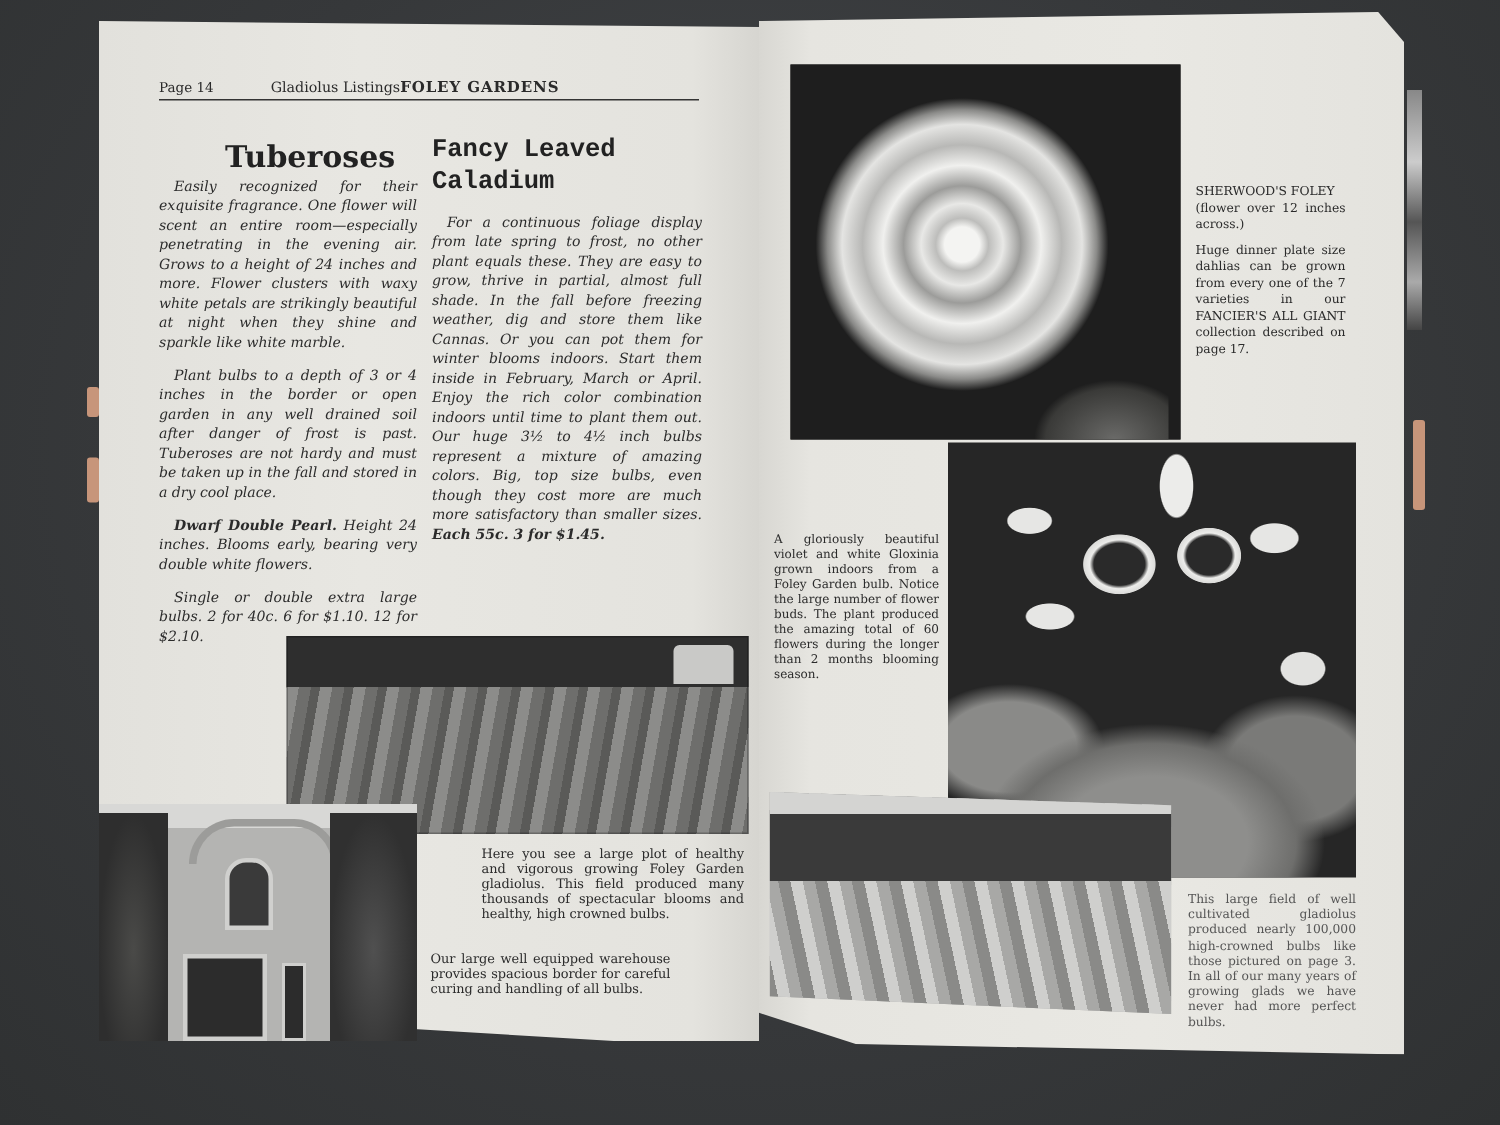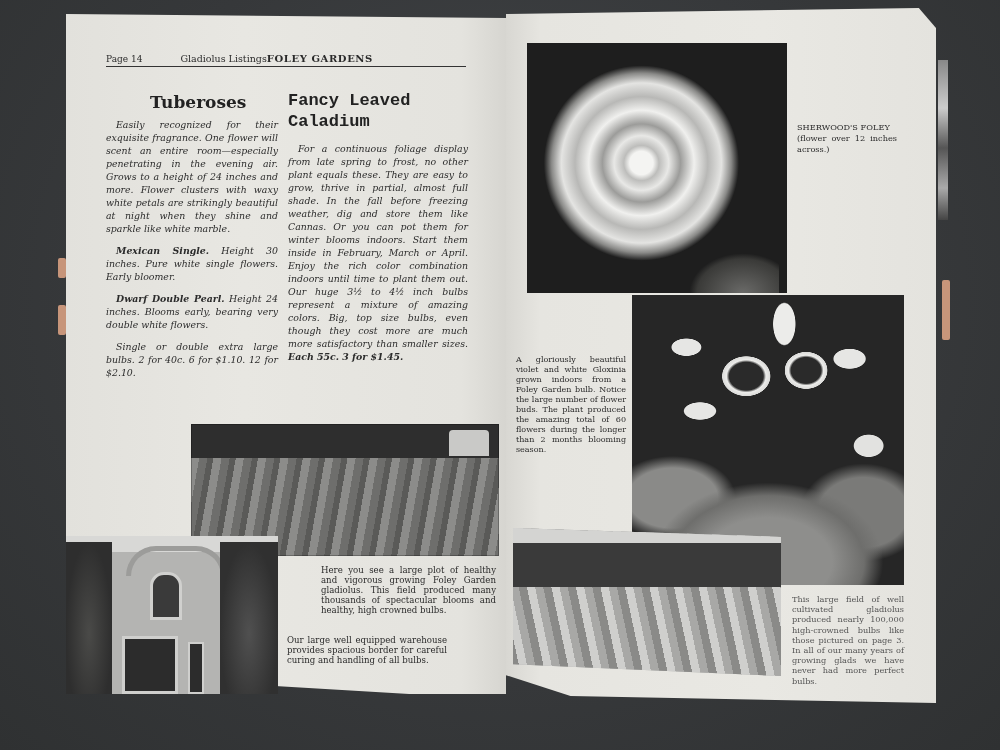--- a/index.html
+++ b/index.html
@@ -127,25 +127,25 @@
 <div class="stub-tan" style="left:58px; top:305px; height:30px;"></div>
 
 <div id="left-page" class="page"></div>
 
 <div class="header">
   <span>Page 14</span>
   <span class="running-title">Gladiolus Listings</span>
   <span class="brand">FOLEY GARDENS</span>
 </div>
 
-<div class="h-title" style="left:150px; top:92px; font-size:17px;">Tuberoses</div>
+<div class="h-title" style="left:150px; top:92px; font-size:20px;">Tuberoses</div>
 
 <div class="body-text" style="left:106px; top:118px; width:172px;">
   <p>Easily recognized for their exquisite fragrance. One flower will scent an entire room—especially penetrating in the evening air. Grows to a height of 24 inches and more. Flower clusters with waxy white petals are strikingly beautiful at night when they shine and sparkle like white marble.</p>
-  <p><b>Mexican Single.</b> <span>Height 30 inches. Pure white single flowers. Early bloomer.</span></p>
+  <p>Plant bulbs to a depth of 3 or 4 inches in the border or open garden in any well drained soil after danger of frost is past. Tuberoses are not hardy and must be taken up in the fall and stored in a dry cool place.</p>
   <p><b>Dwarf Double Pearl.</b> <span>Height 24 inches. Blooms early, bearing very double white flowers.</span></p>
   <p>Single or double extra large bulbs. 2 for 40c. 6 for $1.10. 12 for $2.10.</p>
 </div>
 
 <div class="h-title" style="left:288px; top:90px; font-size:17px;font-family:Liberation Mono, monospace;">
   <div>Fancy Leaved</div>
   <div>Caladium</div>
 </div>
 
 <div class="body-text" style="left:288px; top:142px; width:180px;">
@@ -166,20 +166,21 @@
 <div class="caption" style="left:321px; top:565px; width:175px; font-size:8.6px; line-height:10px;">Here you see a large plot of healthy and vigorous growing Foley Garden gladiolus. This field produced many thousands of spectacular blooms and healthy, high crowned bulbs.</div>
 
 <div class="caption" style="left:287px; top:635px; width:160px; font-size:8.6px; line-height:10px;">Our large well equipped warehouse provides spacious border for careful curing and handling of all bulbs.</div>
 
 <div id="right-page" class="page"></div>
 
 <div id="photo-dahlia" class="photo"></div>
 
 <div class="caption" style="left:797px; top:122px; width:100px;">
   <p><span>SHERWOOD'S FOLEY</span><br><span>(flower over 12 inches across.)</span></p>
+  <p>Huge dinner plate size dahlias can be grown from every one of the 7 varieties in our FANCIER'S ALL GIANT collection described on page 17.</p>
 </div>
 
 <div class="caption" style="left:516px; top:355px; width:110px; font-size:8px; line-height:10px;">A gloriously beautiful violet and white Gloxinia grown indoors from a Foley Garden bulb. Notice the large number of flower buds. The plant produced the amazing total of 60 flowers during the longer than 2 months blooming season.</div>
 
 <div id="photo-gloxinia" class="photo"></div>
 
 <div id="photo-field-2" class="photo"></div>
 
 <div class="caption" style="left:792px; top:594px; width:112px; font-size:8.2px; line-height:10.2px; color:#555;">This large field of well cultivated gladiolus produced nearly 100,000 high-crowned bulbs like those pictured on page 3. In all of our many years of growing glads we have never had more perfect bulbs.</div>
 

